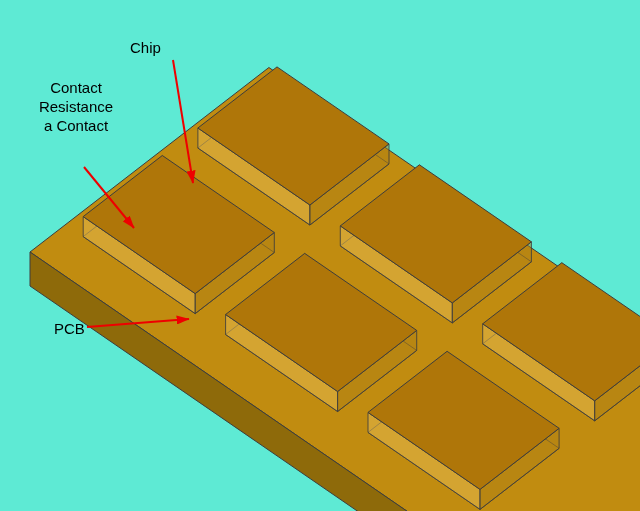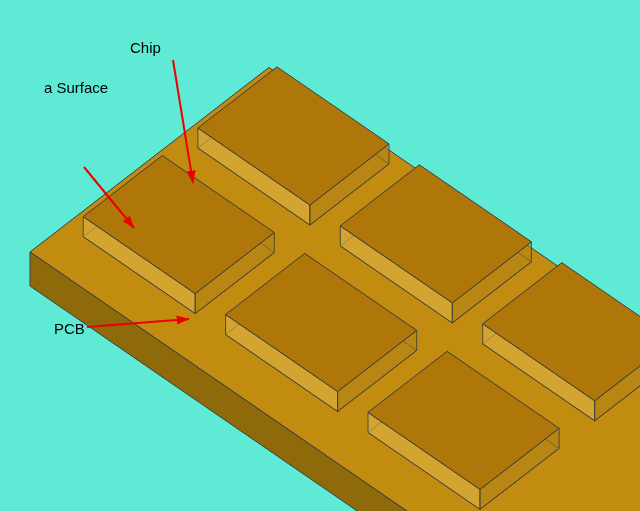--- a/index.html
+++ b/index.html
@@ -66,18 +66,20 @@
       <polygon points="480.0,509.4 559.1,448.3 559.1,428.3 480.0,489.4" stroke-width="1" stroke-linejoin="round" fill="#B08014" fill-opacity="0.5" stroke="#3D3D3D" stroke-opacity="0.85"></polygon>
       <polygon points="368.0,412.4 447.1,351.3 559.1,428.3 480.0,489.4" stroke-width="1" stroke-linejoin="round" fill="#AF7609" stroke="#3D3D3D"></polygon>
       <line x1="173" y1="60" x2="193" y2="183" stroke="#EE0000" stroke-width="2" marker-end="url(#ah)"></line>
       <line x1="84" y1="167" x2="134" y2="228" stroke="#EE0000" stroke-width="2" marker-end="url(#ah)"></line>
       <line x1="87" y1="327" x2="189" y2="319" stroke="#EE0000" stroke-width="2" marker-end="url(#ah)"></line>
     </svg>
 
   <div class="label chip-label" style="color: rgb(0, 0, 0);">Chip</div>
 
   <div class="label contact-label" style="color: rgb(0, 0, 0);">
-    <div>a Surface</div>
+    <div>Contact</div>
+    <div>Resistance</div>
+    <div>a Contact</div>
   </div>
 
   <div class="label pcb-label" style="color: rgb(0, 0, 0);">PCB</div>
 
 </div>
 
 </body></html>

